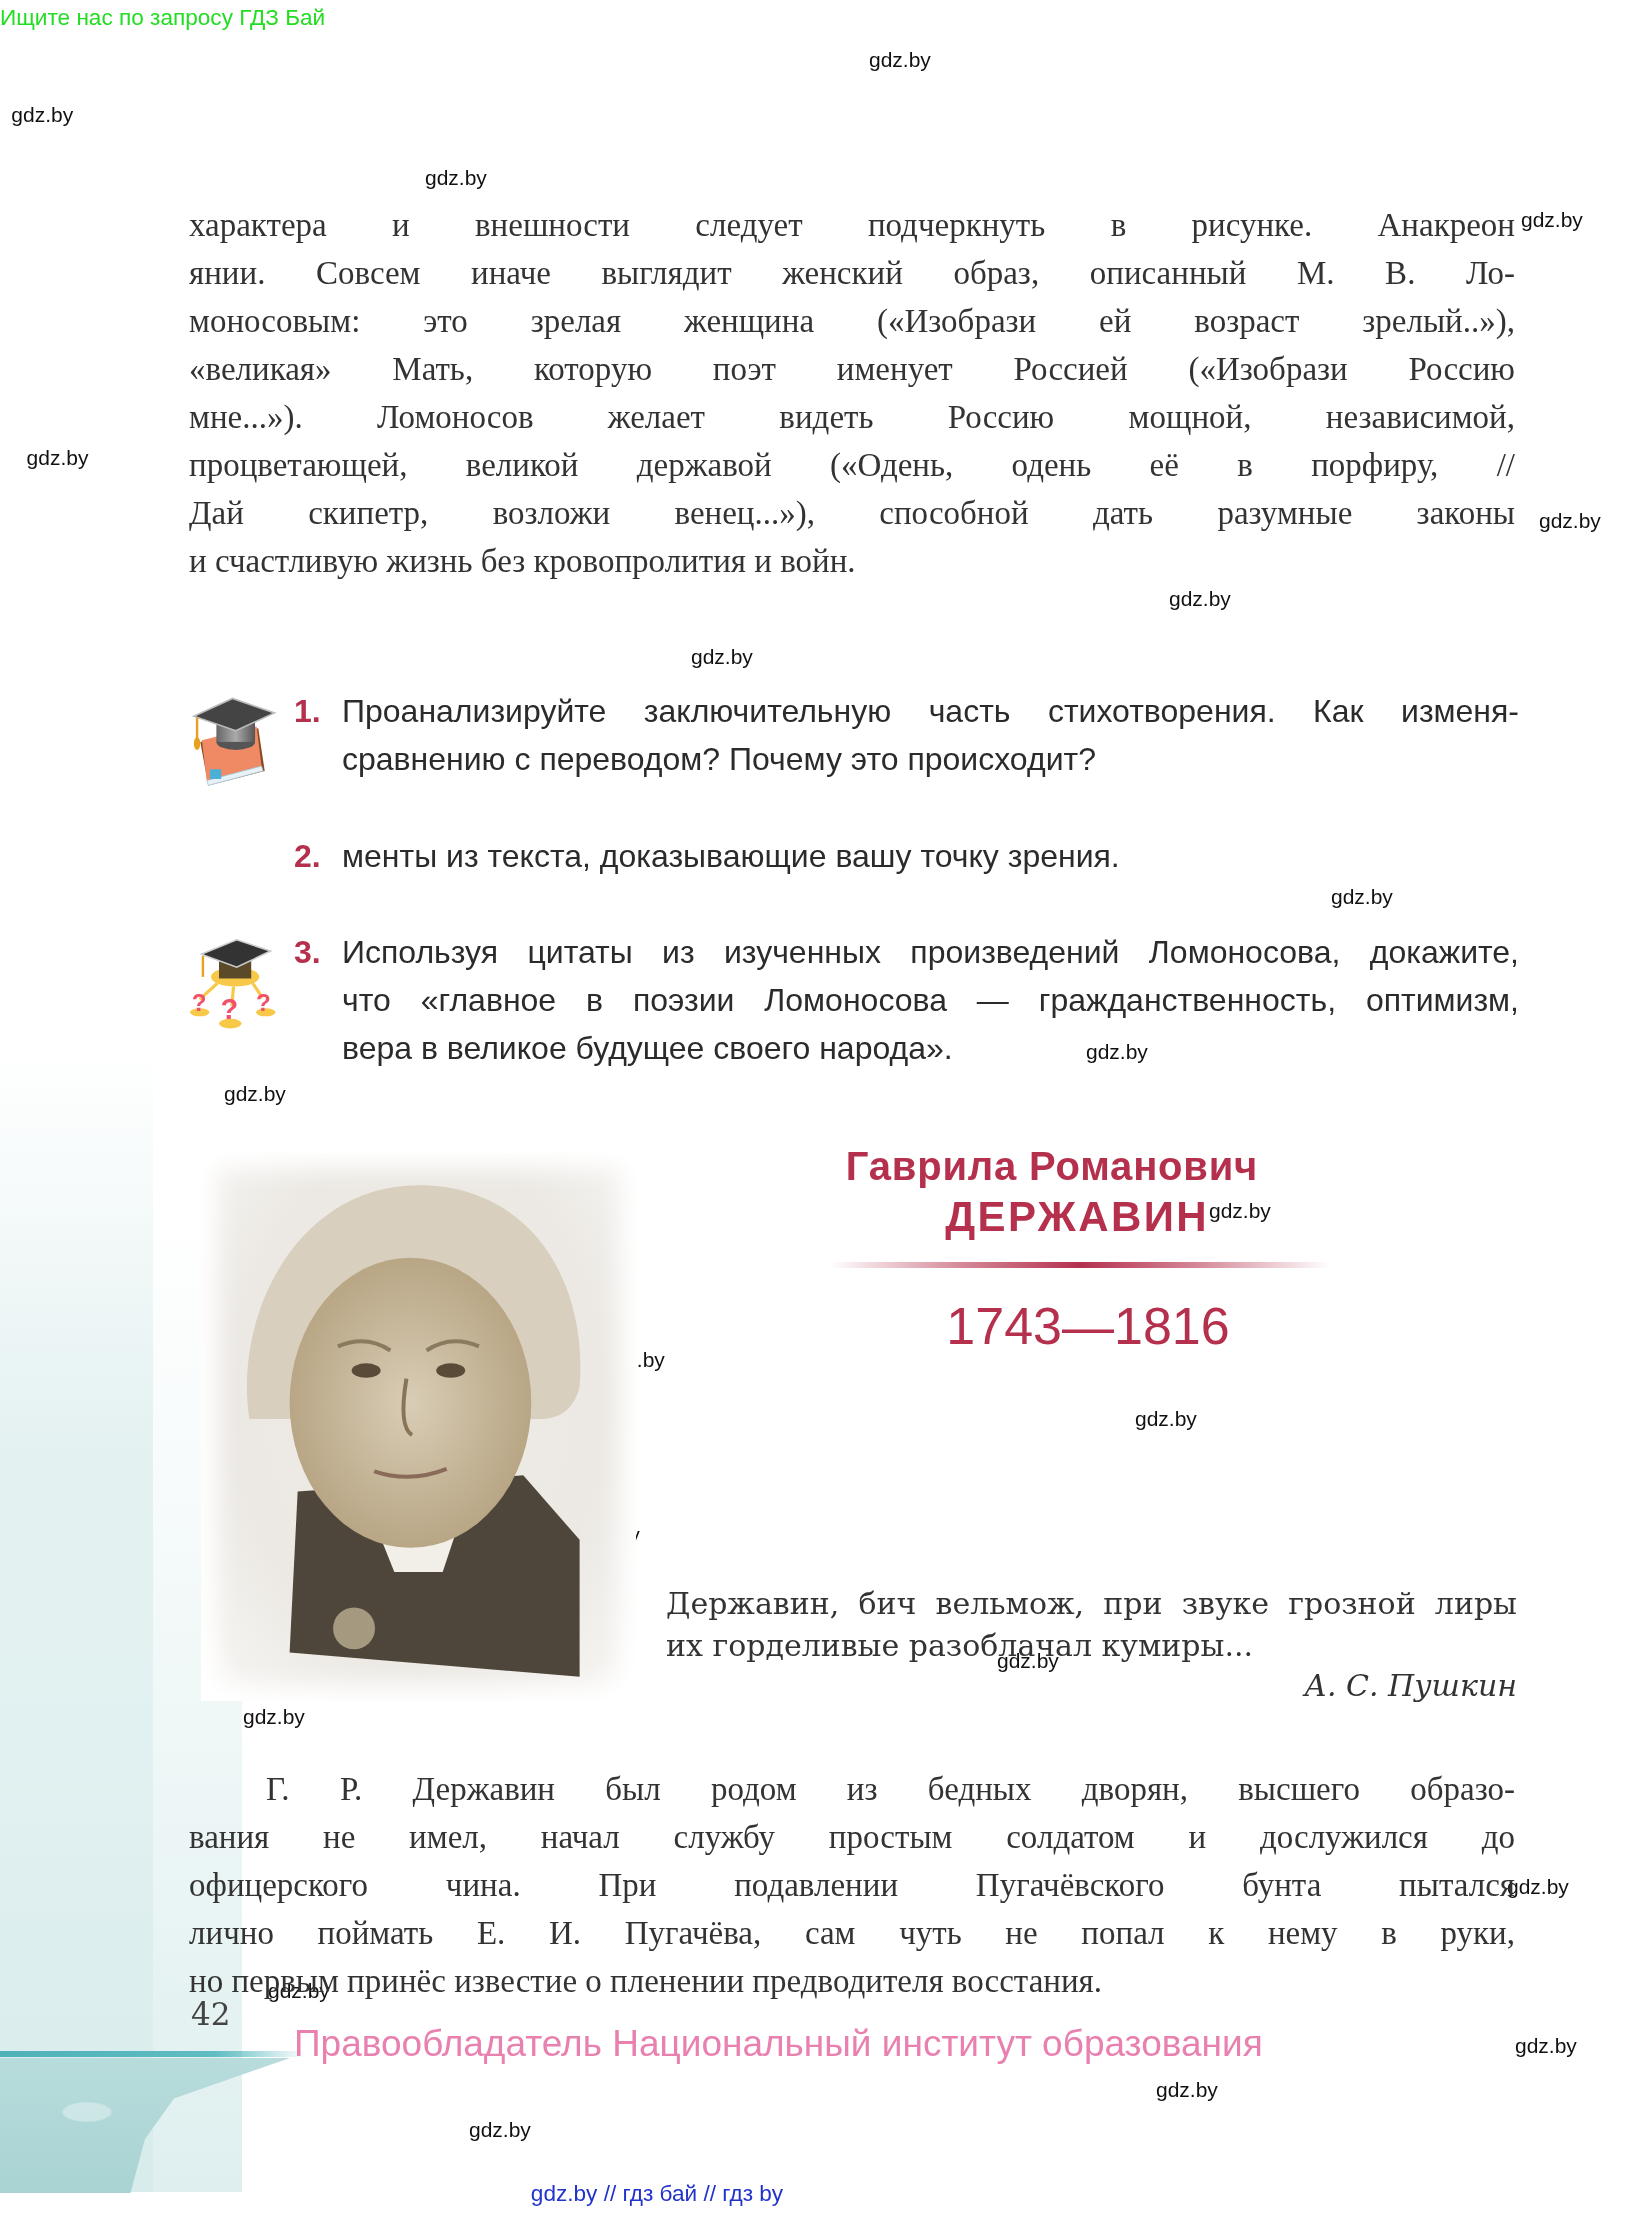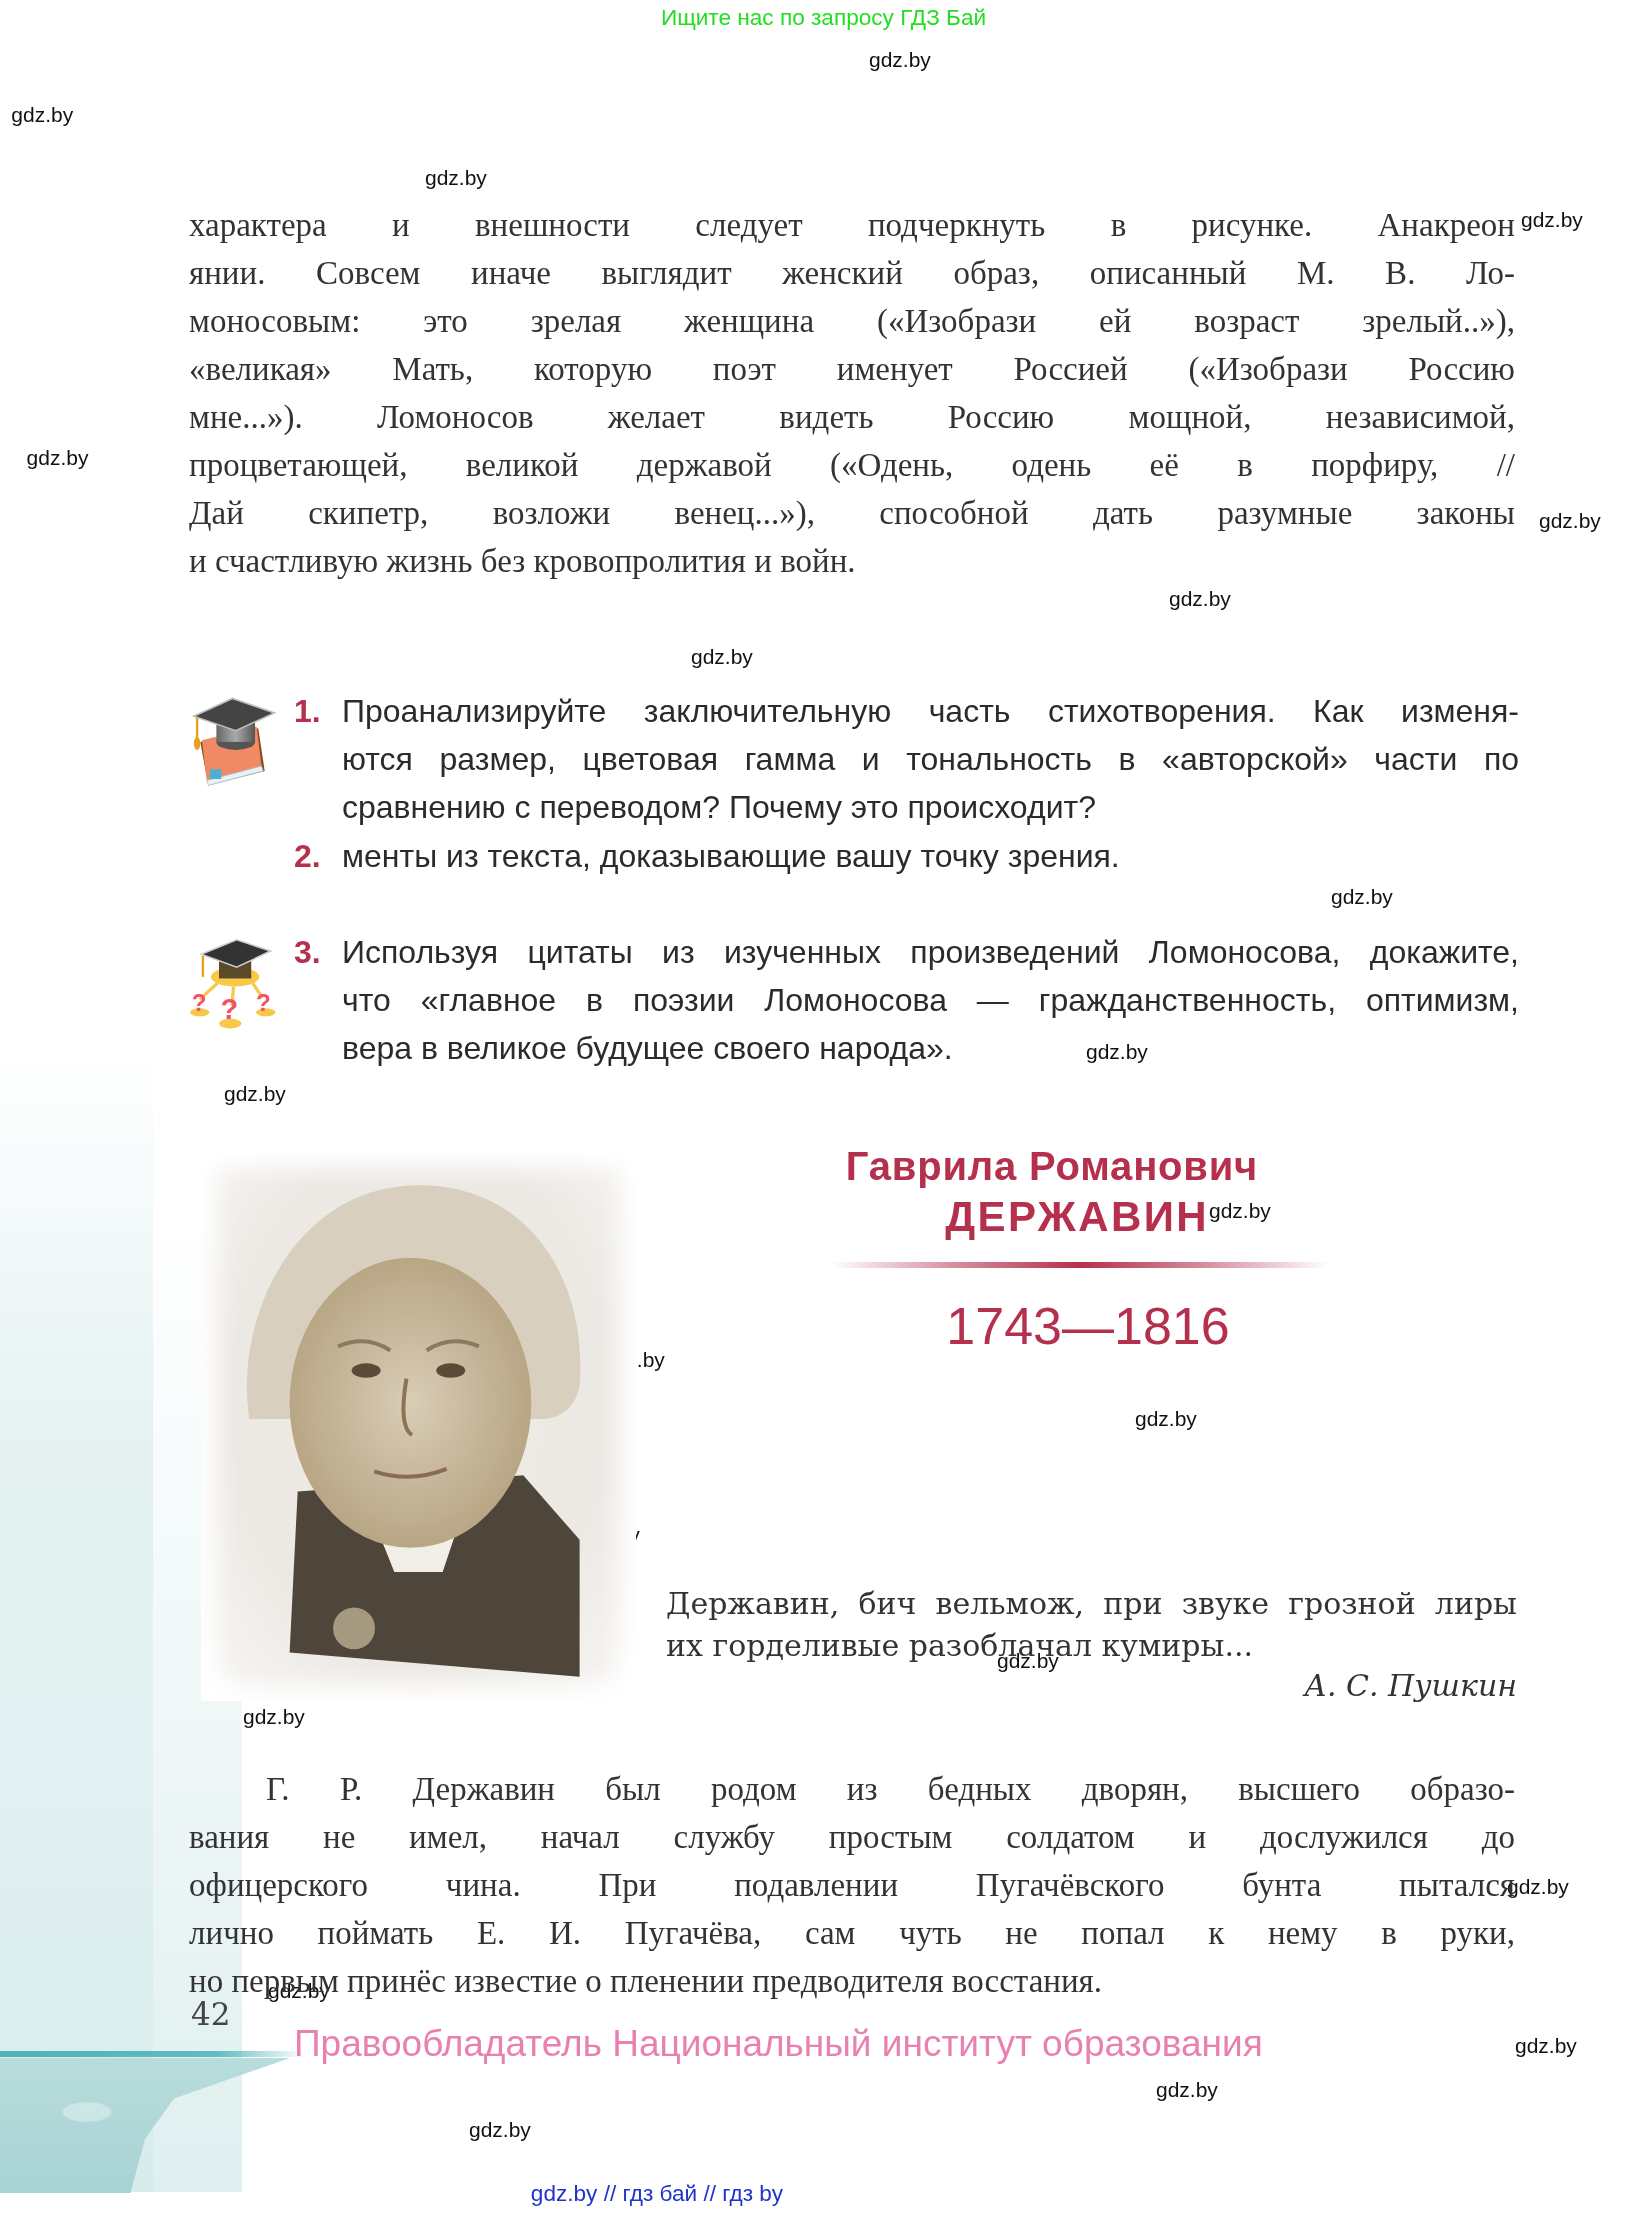--- a/index.html
+++ b/index.html
@@ -26,21 +26,21 @@
   }
   .water {
     position:absolute; left:0; top:2058px; width:290px; height:135px;
     background:
       radial-gradient(ellipse at 30% 40%, rgba(255,255,255,0.35) 0 8%, transparent 9%),
       radial-gradient(ellipse at 60% 70%, rgba(255,255,255,0.3) 0 6%, transparent 7%),
       linear-gradient(180deg, #b8dcdc 0%, #a9d3d3 100%);
     clip-path: polygon(0 0, 100% 0, 60% 30%, 50% 60%, 45% 100%, 0 100%);
   }
 
-  .top-banner { left:0; width:1647px; top:4.8px; text-align:center;
+  .top-banner { left:0; width:1647px; top:4.8px; text-align:left;
     font-family:"Liberation Sans", sans-serif; font-size:22.6px; color:#22dd22; }
 
   .wm { font-family:"Liberation Sans", sans-serif; font-size:21px; color:#111; white-space:nowrap; }
 
   .body-text {
     position:absolute; left:189px; width:1326px;
     font-family:Liberation Serif, serif; font-size:33px; line-height:48px;
     color:#333; text-align:justify; text-align-last:justify;
   }
   .body-text .line { display:block; white-space:nowrap; text-align:justify; text-align-last:justify; }
@@ -161,21 +161,20 @@
     <line x1="22" y1="26" x2="22" y2="52" stroke="#e8a020" stroke-width="3"></line>
     <text x="8" y="94" font-family="Liberation Sans, sans-serif" font-weight="bold" font-size="30" fill="#f0506a">?</text>
     <text x="44" y="104" font-family="Liberation Sans, sans-serif" font-weight="bold" font-size="36" fill="#f0506a">?</text>
     <text x="88" y="94" font-family="Liberation Sans, sans-serif" font-weight="bold" font-size="30" fill="#f0506a">?</text>
   </svg>
 </div>
 
 <div class="q-block" style="top:687px">
   <span class="q-num" style="top:0">1.</span>
   <span class="q-line">Проанализируйте заключительную часть стихотворения. Как изменя-</span>
-  <span class="q-line">ются размер, цветовая гамма и тональность в «авторской» части по</span>
   <span class="q-line last">сравнению с переводом? Почему это происходит?</span>
 </div>
 <div class="q-block" style="top:832px">
   <span class="q-num" style="top:0">2.</span>
   <span class="q-line last">менты из текста, доказывающие вашу точку зрения.</span>
 </div>
 <div class="q-block" style="top:928px">
   <span class="q-num" style="top:0">3.</span>
   <span class="q-line">Используя цитаты из изученных произведений Ломоносова, докажите,</span>
   <span class="q-line">что «главное в поэзии Ломоносова — гражданственность, оптимизм,</span>

